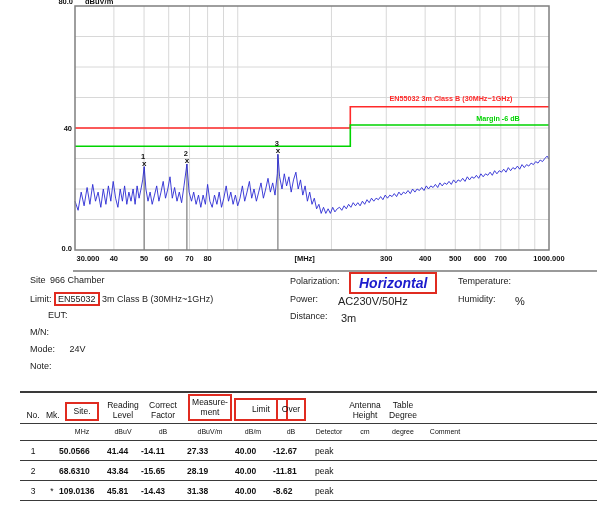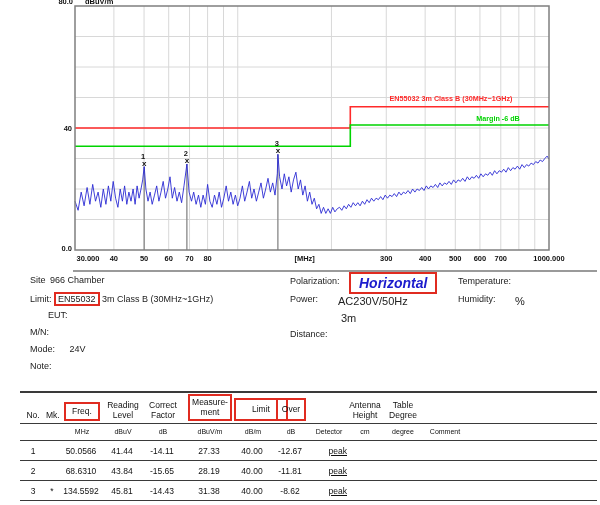--- a/index.html
+++ b/index.html
@@ -11,22 +11,22 @@
   .sv{font-size:11px;}
   .redbox{border:2px solid #e02b20;padding:0 4px;display:inline-block;text-align:center;}
   #pol-box{color:#1c1ccd;font-weight:bold;font-style:italic;font-size:14px;padding:1px 8px;}
   #limit-box{padding:0 2px;}
   #results{position:absolute;left:20px;top:391px;width:577px;border-collapse:collapse;table-layout:fixed;font-size:8.5px;color:#111;border-top:2px solid #3a3a3a;}
   #results th{font-weight:normal;}
   .hdr th{vertical-align:bottom;height:28px;line-height:1.25;padding:0 0 2px 0;}
   .units td{font-size:7px;height:13px;border-top:1px solid #3a3a3a;border-bottom:1px solid #3a3a3a;text-align:center;padding:1px 0 2px 0;}
   .drow td{height:17px;border-bottom:1px solid #3a3a3a;}
   .c{text-align:center;}
-  .r{text-align:center;padding-right:3px;}
-  .l{text-align:right;padding-left:5px;text-decoration:underline;}
+  .r{text-align:left;padding-right:3px;font-weight:bold;}
+  .l{text-align:left;padding-left:5px;}
 </style>
 </head>
 <body>
 
 <div id="page">
 
   <svg id="chart-svg" width="600" height="266" viewBox="0 0 600 266">
       <rect x="75" y="6" width="474" height="244" fill="#ffffff"></rect>
       <line x1="113.88750915716054" y1="6" x2="113.88750915716054" y2="250" stroke="#d8d8d8" stroke-width="1"></line>
       <line x1="144.05100464764536" y1="6" x2="144.05100464764536" y2="250" stroke="#d8d8d8" stroke-width="1"></line>
@@ -115,21 +115,21 @@
     </div>
     <div class="irow" style="left:349px;top:272px">
       <span class="redbox" id="pol-box">Horizontal</span>
     </div>
     <div class="irow" style="left:290px;top:294px">
       <span>Power:</span>
     </div>
     <div class="irow sv" style="left:338px;top:295px">
       <span>AC230V/50Hz</span>
     </div>
-    <div class="irow" style="left:290px;top:329px">
+    <div class="irow" style="left:290px;top:311px">
       <span>Distance:</span>
     </div>
     <div class="irow sv" style="left:341px;top:312px">
       <span>3m</span>
     </div>
 
     <div class="irow" style="left:458px;top:276px">
       <span>Temperature:</span>
     </div>
     <div class="irow" style="left:458px;top:294px">
@@ -153,21 +153,21 @@
       <col style="width:38px">
         <col style="width:34px">
         <col style="width:42px">
         <col style="width:42px">
       <col style="width:131px">
     </colgroup>
     <tbody>
         <tr class="hdr">
       <th class="c"><span>No.</span></th>
       <th class="c"><span>Mk.</span></th>
-      <th class="c"><span class="redbox" style="padding:2px 6px"><span>Freq.</span></span></th>
+      <th class="c"><span class="redbox" style="padding:2px 6px"><span>Site.</span></span></th>
       <th class="c">
             <div>Reading</div>
             <div>Level</div>
           </th>
       <th class="c">
             <div>Correct</div>
             <div>Factor</div>
           </th>
       <th class="c"><span class="redbox" style="padding:1px 2px"><div>Measure-</div><div>ment</div></span></th>
       <th class="c"><span class="redbox" style="padding:4px 16px"><span>Limit</span></span></th>
@@ -225,21 +225,21 @@
       <td class="r">-11.81</td>
       <td class="l">peak</td>
       <td class="c"></td>
       <td class="c"></td>
       <td class="c"></td>
       <td></td>
     </tr>
     <tr class="drow">
       <td class="c">3</td>
       <td class="c">*</td>
-      <td class="r">134.5592</td>
+      <td class="r">109.0136</td>
       <td class="r">45.81</td>
       <td class="r">-14.43</td>
       <td class="r">31.38</td>
       <td class="r">40.00</td>
       <td class="r">-8.62</td>
       <td class="l">peak</td>
       <td class="c"></td>
       <td class="c"></td>
       <td class="c"></td>
       <td></td>

